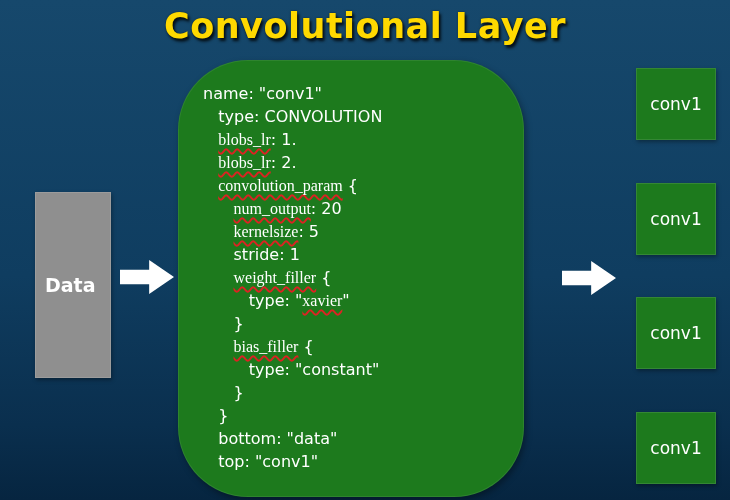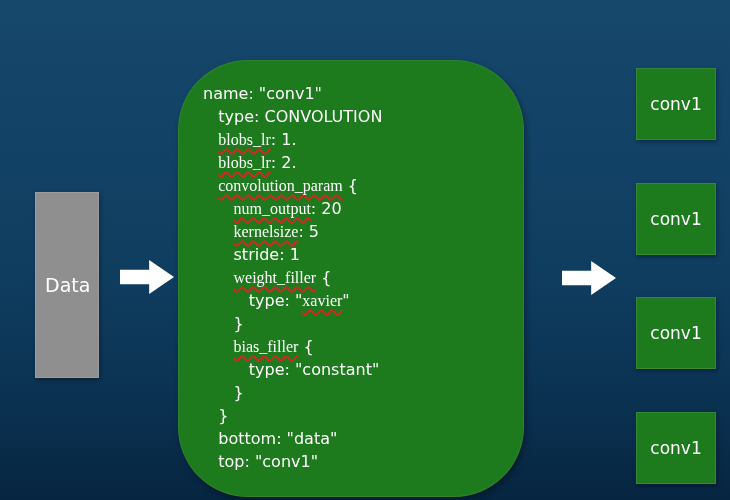--- a/index.html
+++ b/index.html
@@ -28,23 +28,24 @@
     text-align:center;
     font-size:35px;
     font-weight:700;
     color:var(--title);
     letter-spacing:0.5px;
     text-shadow:2px 3px 3px rgba(0,0,0,0.8), 0 0 2px rgba(0,0,0,0.5);
   }
   .data-box{
     position:absolute;
     left:35px;top:192px;
-    width:64px;height:186px;
+    width:76px;height:186px;
     background:var(--data-gray);
     box-shadow:1px 2px 4px rgba(0,0,0,0.35), inset 0 0 0 1px rgba(255,255,255,0.12);
+    font-weight:bold;
   }
   .data-box-label{
     position:absolute;
     left:10px;top:50%;
     transform:translateY(-50%);
     color:#ffffff;
     font-size:19px;
   }
   .block-arrow{
     position:absolute;
@@ -100,20 +101,21 @@
   .output-box span{
     color:#ffffff;
     font-size:17px;
   }
 </style>
 </head>
 <body>
 
 <div class="stage">
 
+  <div class="slide-title">Convolutional Layer</div>
 
   <div class="data-box">
     <span class="data-box-label">Data</span>
   </div>
 
   <div class="block-arrow arrow-1"></div>
 
   <div class="layer-box">
     <div class="code-block"><div class="code-line"><span>name: "conv1"</span></div><div class="code-line"><span>   type: CONVOLUTION</span></div><div class="code-line"><span>   </span><span class="misspelled">blobs_lr</span><span>: 1.</span></div><div class="code-line"><span>   </span><span class="misspelled">blobs_lr</span><span>: 2.</span></div><div class="code-line"><span>   </span><span class="misspelled">convolution_param</span><span> {</span></div><div class="code-line"><span>      </span><span class="misspelled">num_output</span><span>: 20</span></div><div class="code-line"><span>      </span><span class="misspelled">kernelsize</span><span>: 5</span></div><div class="code-line"><span>      stride: 1</span></div><div class="code-line"><span>      </span><span class="misspelled">weight_filler</span><span> {</span></div><div class="code-line"><span>         type: "</span><span class="misspelled">xavier</span><span>"</span></div><div class="code-line"><span>      }</span></div><div class="code-line"><span>      </span><span class="misspelled">bias_filler</span><span> {</span></div><div class="code-line"><span>         type: "constant"</span></div><div class="code-line"><span>      }</span></div><div class="code-line"><span>   }</span></div><div class="code-line"><span>   bottom: "data"</span></div><div class="code-line"><span>   top: "conv1"</span></div></div>
   </div>

